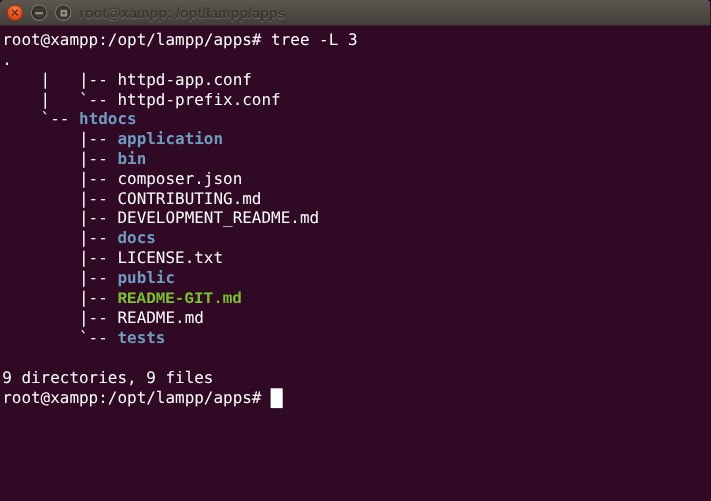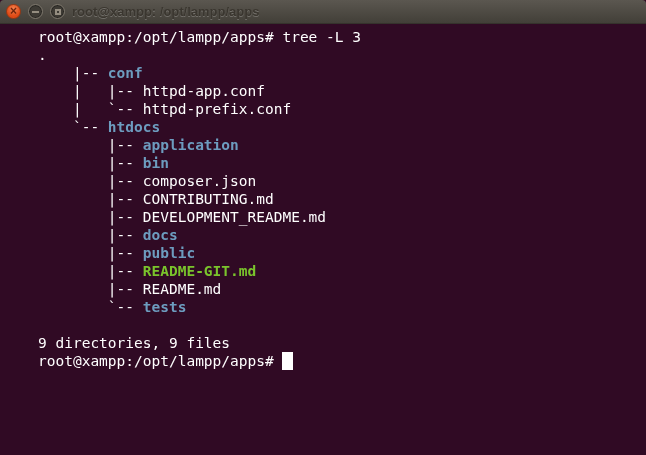--- a/index.html
+++ b/index.html
@@ -87,23 +87,23 @@
     font-family: "DejaVu Sans Mono", monospace;
     font-size: 14.5px;
     line-height: 18px;
     color: var(--term-fg, #ffffff);
     cursor: text;
   }
   .line {
     white-space: pre;
     min-height: 18px;
   }
-  .seg-plain { color: var(--term-fg, #ffffff); margin-left: 36px; }
+  .seg-plain { color: var(--term-fg, #ffffff); }
   .seg-dir   { color: var(--dir-color, #6d9cbf); font-weight: bold; }
-  .seg-exec  { color: var(--exec-color, #7ac42c); font-weight: bold; }
+  .seg-exec  { color: var(--exec-color, #7ac42c); font-weight: bold; font-family: Liberation Mono, monospace; }
   .seg-cursor {
     display: inline-block;
     background: var(--term-fg, #ffffff);
     color: var(--term-fg, #ffffff);
     padding: 0 1px;
   }
 </style>
 </head>
 <body>
 
@@ -117,30 +117,30 @@
     </div>
     <div class="wbtn gray">
       <span class="square-glyph"></span>
     </div>
     <span class="title-text">root@xampp: /opt/lampp/apps</span>
   </div>
 
   <div class="terminal">
       <div class="line"><span class="seg-plain">root@xampp:/opt/lampp/apps# tree -L 3</span></div>
       <div class="line"><span class="seg-plain">.</span></div>
-      <div class="line"><span class="seg-plain">    |-- </span><span class="seg-dir">conf</span></div>
       <div class="line"><span class="seg-plain">    |   |-- httpd-app.conf</span></div>
       <div class="line"><span class="seg-plain">    |   `-- httpd-prefix.conf</span></div>
       <div class="line"><span class="seg-plain">    `-- </span><span class="seg-dir">htdocs</span></div>
       <div class="line"><span class="seg-plain">        |-- </span><span class="seg-dir">application</span></div>
       <div class="line"><span class="seg-plain">        |-- </span><span class="seg-dir">bin</span></div>
       <div class="line"><span class="seg-plain">        |-- composer.json</span></div>
       <div class="line"><span class="seg-plain">        |-- CONTRIBUTING.md</span></div>
       <div class="line"><span class="seg-plain">        |-- DEVELOPMENT_README.md</span></div>
       <div class="line"><span class="seg-plain">        |-- </span><span class="seg-dir">docs</span></div>
+      <div class="line"><span class="seg-plain">        |-- LICENSE.txt</span></div>
       <div class="line"><span class="seg-plain">        |-- </span><span class="seg-dir">public</span></div>
       <div class="line"><span class="seg-plain">        |-- </span><span class="seg-exec">README-GIT.md</span></div>
       <div class="line"><span class="seg-plain">        |-- README.md</span></div>
       <div class="line"><span class="seg-plain">        `-- </span><span class="seg-dir">tests</span></div>
       <div class="line"><span class="seg-plain"></span></div>
       <div class="line"><span class="seg-plain">9 directories, 9 files</span></div>
       <div class="line"><span class="seg-plain">root@xampp:/opt/lampp/apps# </span><span class="seg-cursor"> </span></div>
     </div>
 </div>
 

